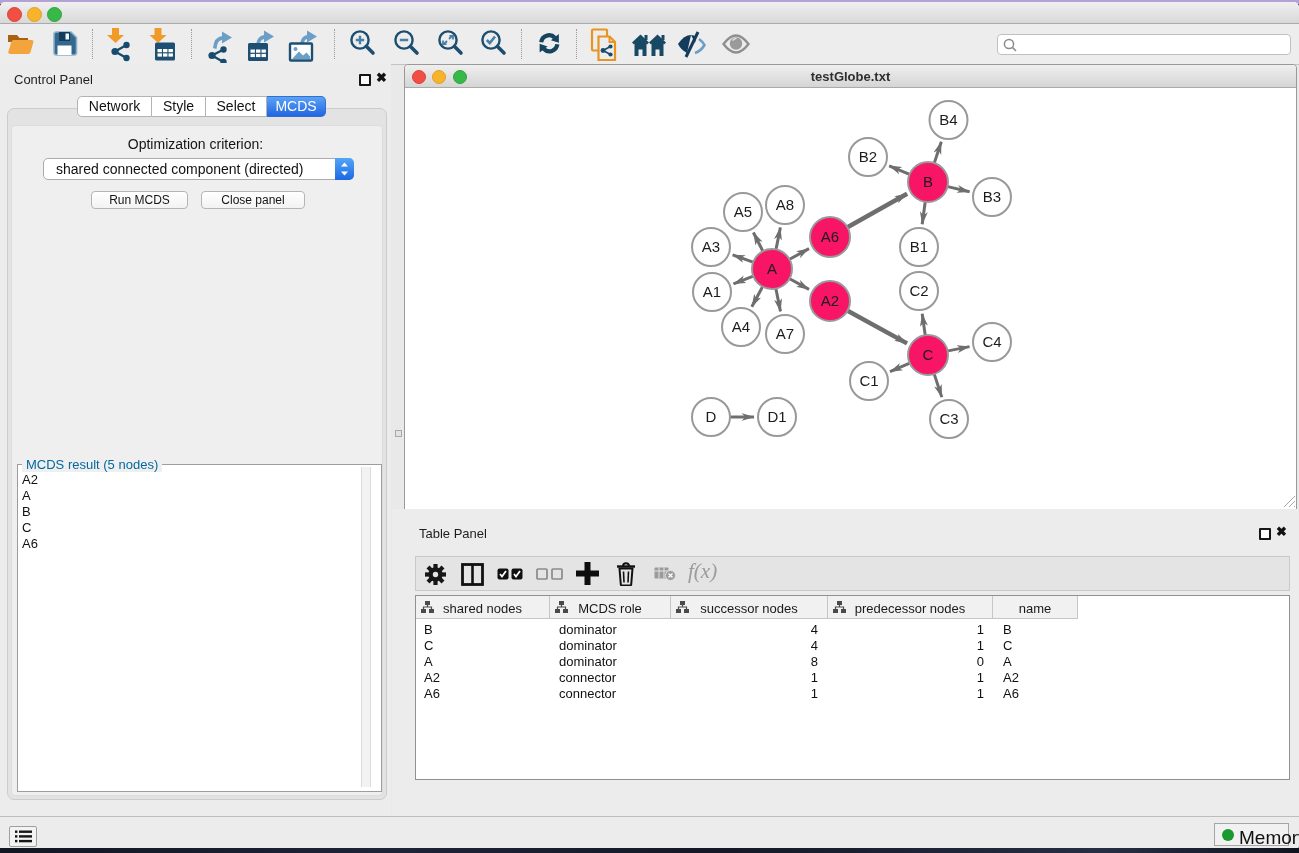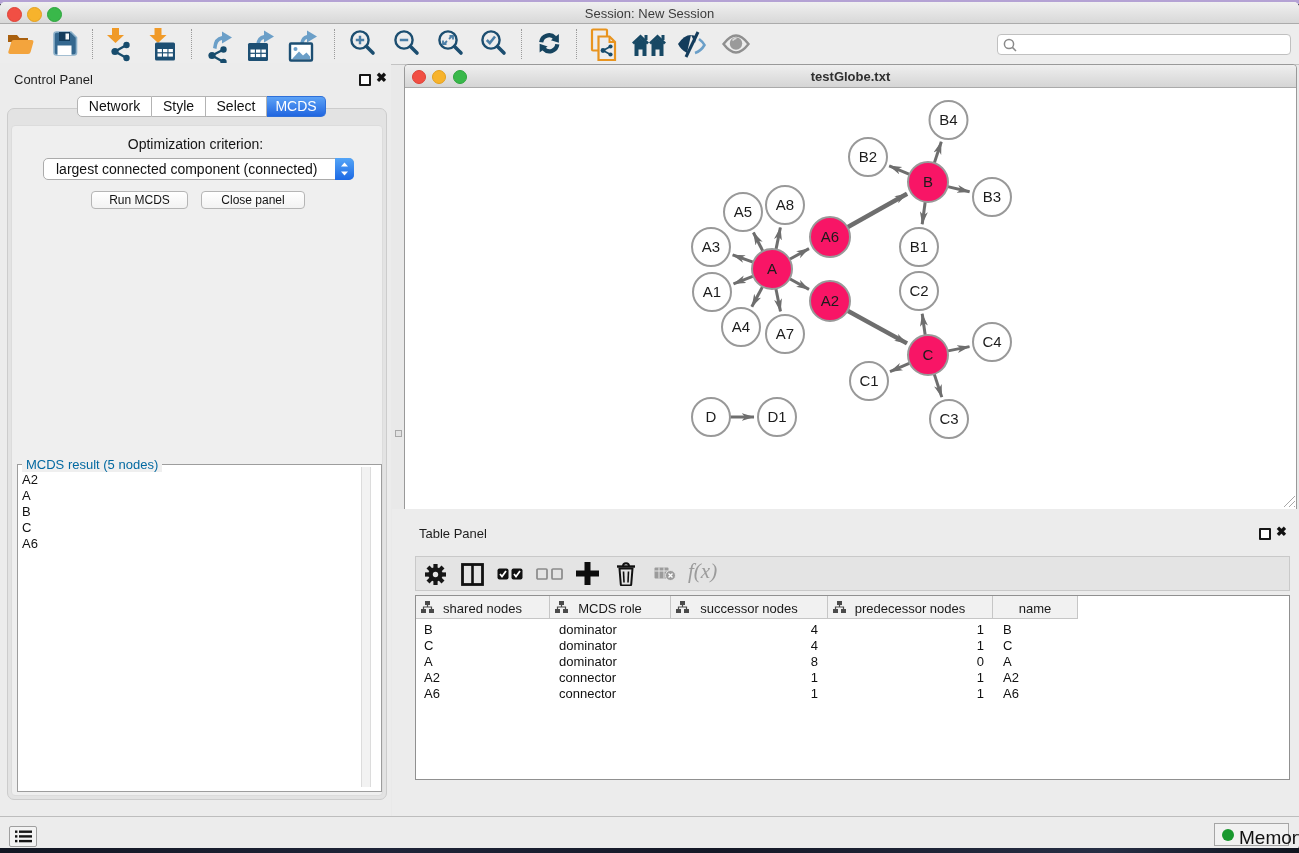--- a/index.html
+++ b/index.html
@@ -82,21 +82,20 @@
   #membtn .mtxt{position:absolute;left:24px;top:3px;font-size:19px;color:#111}
 </style>
 </head>
 <body>
 <div id="purple"></div>
 <div id="win">
 <div id="titlebar">
   <div class="tl" style="left:6.5px;top:5px;width:13px;height:13px;background:#f14f44;border:0.5px solid #dd4237"></div>
   <div class="tl" style="left:26.5px;top:5px;width:13px;height:13px;background:#f7b32c;border:0.5px solid #e3a01e"></div>
   <div class="tl" style="left:46.5px;top:5px;width:13px;height:13px;background:#39b84a;border:0.5px solid #2da43d"></div>
-  <div id="title">Session: New Session</div>
 </div>
 <div id="toolbar">
   <svg style="position:absolute;left:7px;top:8px" width="28" height="25">
     <path d="M1 3 h9 l2.5 3 h8.5 v4 H1 z" fill="#a9600f"></path>
     <path d="M3.3 22 q-2.5 0 -1.9 -2.4 L4.3 10 q.5 -2 2.5 -2 h17.6 q2.5 0 1.9 2.4 L23.6 20 q-.5 2 -2.5 2 z" fill="#f3a43d"></path>
   </svg>
   <svg style="position:absolute;left:52px;top:6px" width="26" height="27">
     <path d="M2 4.5 q0 -2.5 2.5 -2.5 h14.5 l5.5 5.5 v15 q0 2.5 -2.5 2.5 h-17.5 q-2.5 0 -2.5 -2.5 z" fill="#35688f" stroke="#8cb0c9" stroke-width="1.6"></path>
     <rect x="7" y="2" width="11" height="9" fill="#133c5c"></rect>
     <rect x="13.5" y="3.5" width="3.5" height="6" fill="#f2f6f8"></rect>
@@ -223,21 +222,21 @@
     <div id="cpinner"></div>
   </div>
   <div id="tabs">
     <div class="tab first" style="width:73px">Network</div>
     <div class="tab" style="width:53px">Style</div>
     <div class="tab" style="width:60px">Select</div>
     <div class="tab sel" style="width:58px">MCDS</div>
   </div>
   <div id="optlabel">Optimization criterion:</div>
   <div id="selbox">
-    <div class="txt">largest connected component (connected)</div>
+    <div class="txt">shared connected component (directed)</div>
     <div id="selstep">
       <svg width="19" height="22">
         <path d="M9.5 4.5 L13 8.5 H6 Z" fill="#fff"></path>
         <path d="M9.5 17.5 L13 13.5 H6 Z" fill="#fff"></path>
       </svg>
     </div>
   </div>
   <div class="btn" style="left:91px;width:97px">Run MCDS</div>
   <div class="btn" style="left:201px;width:104px">Close panel</div>
   <div id="fieldset">

